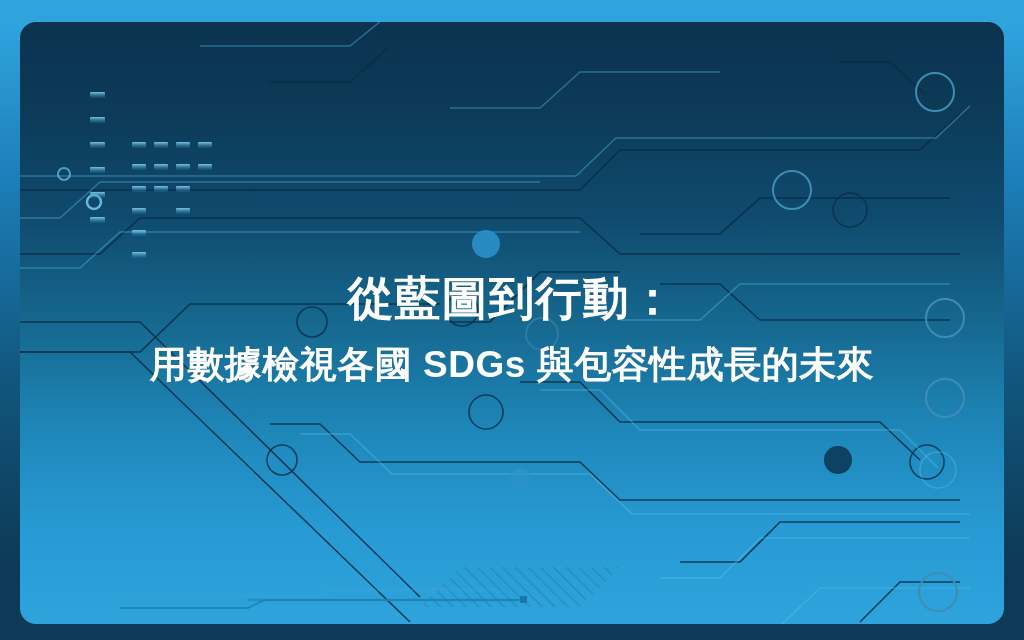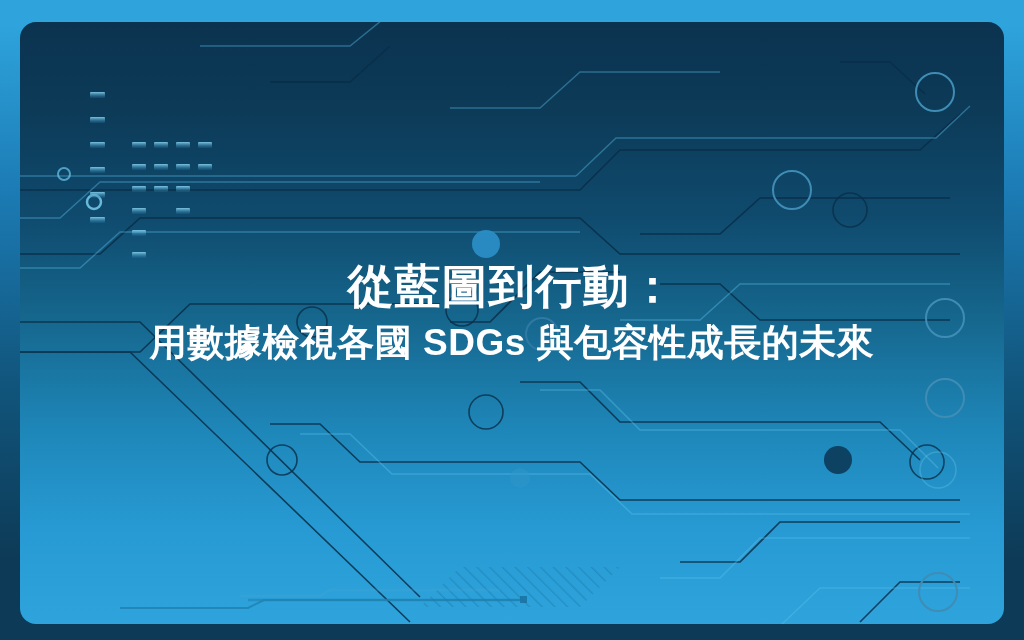--- a/index.html
+++ b/index.html
@@ -54,21 +54,21 @@
   
   #title-block {
     position: absolute;
     left: 0;
     top: 232px;
     width: 984px;
     text-align: center;
     z-index: 5;
   }
   #slide-title {
-    margin: 4px;
+    margin: 16px;
     font-size: 46px;
     font-weight: bold;
     color: #ffffff;
     line-height: 1.22;
     letter-spacing: 1px;
     white-space: nowrap;
   }
   #slide-subtitle {
     margin: 6px 0 0 0;
     font-size: 37px;

